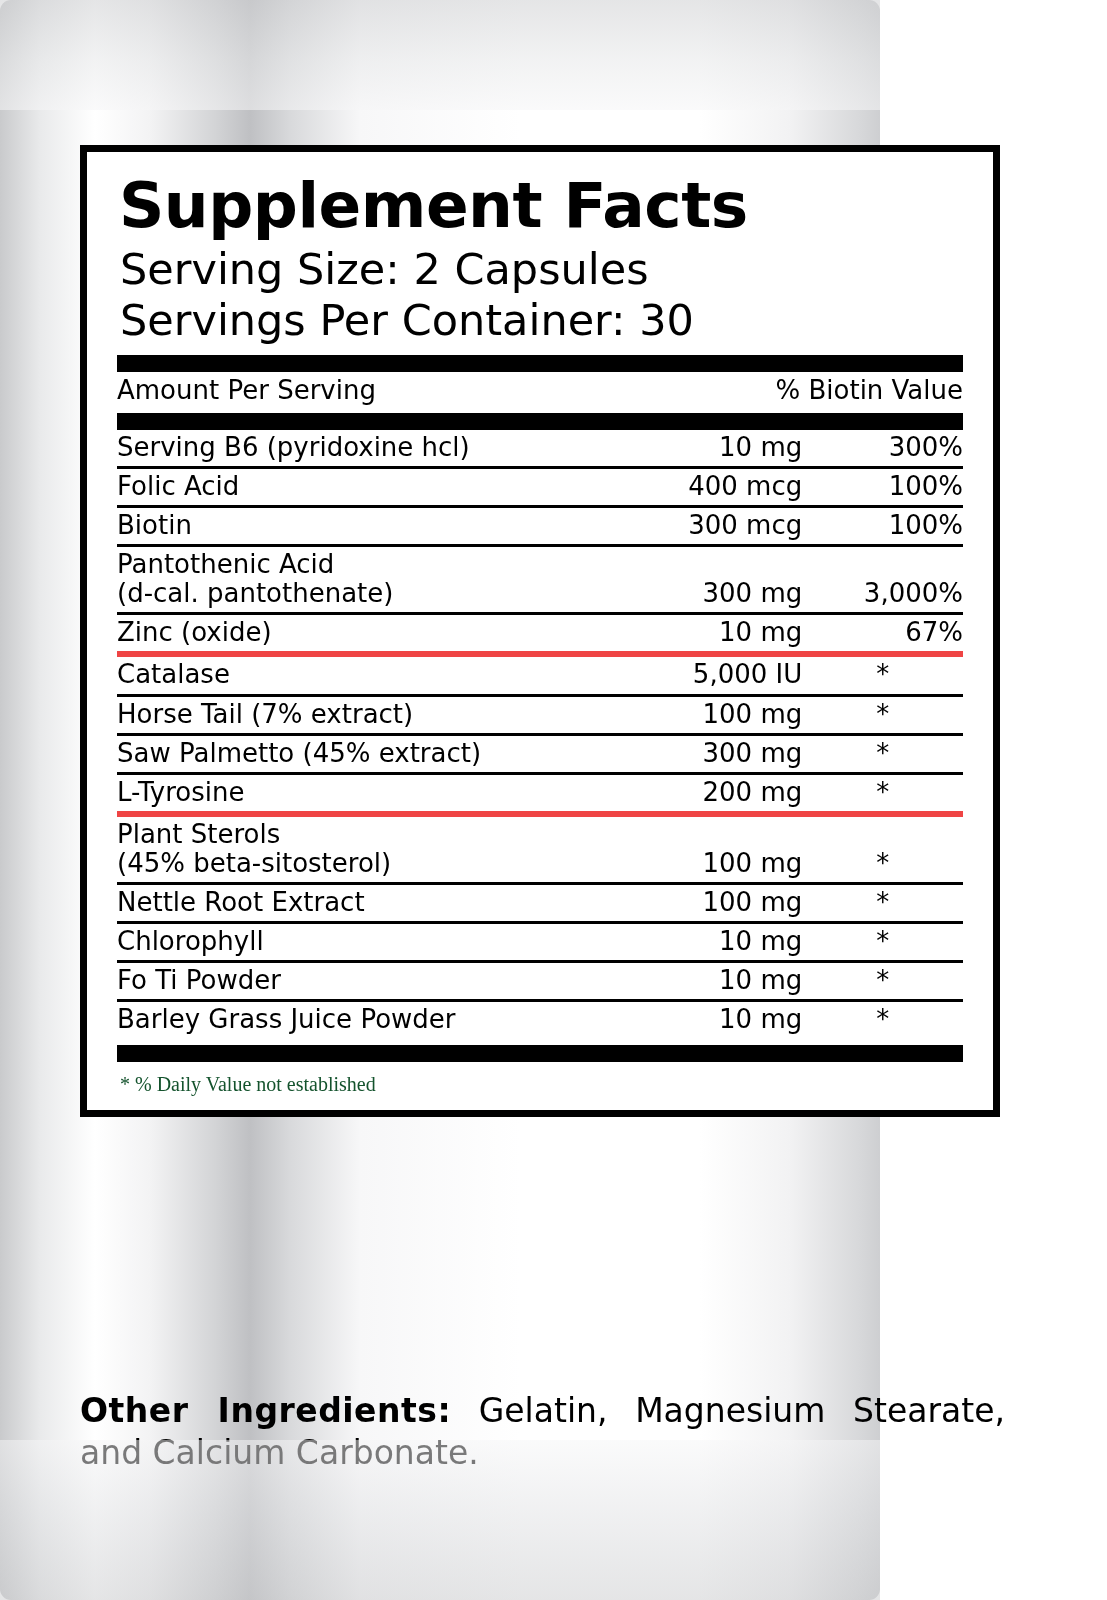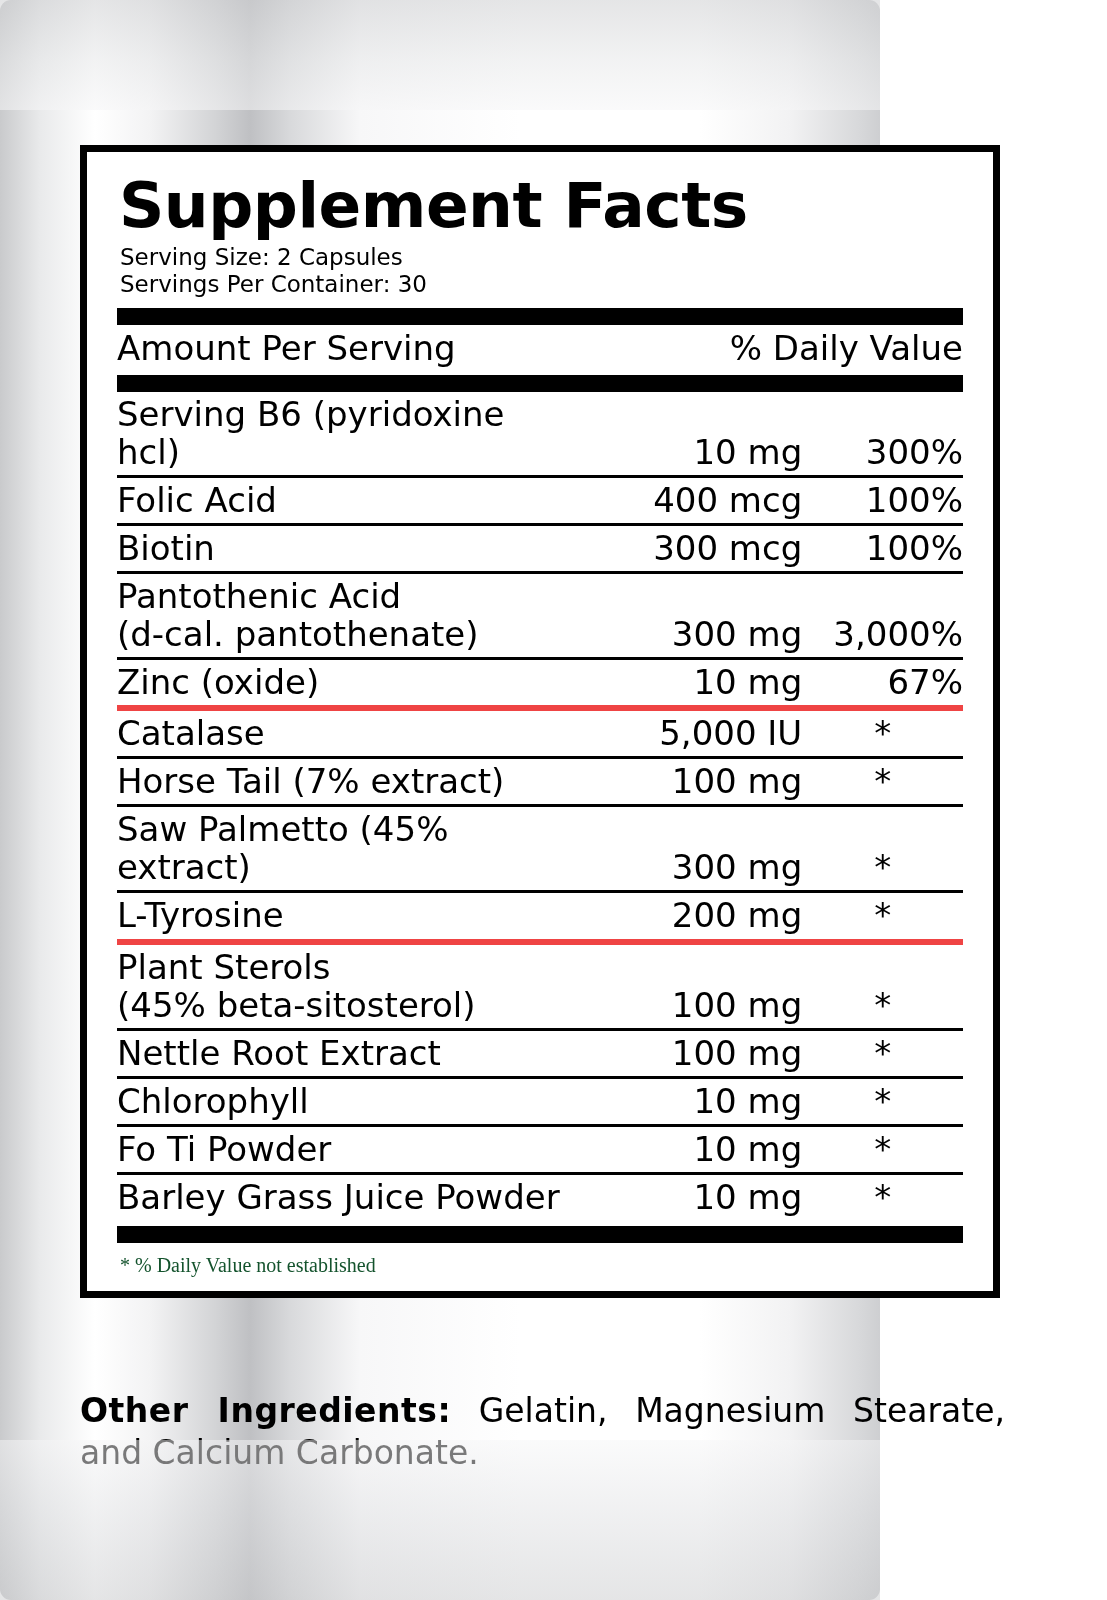--- a/index.html
+++ b/index.html
@@ -75,42 +75,42 @@
   .sf-title {
     font-size: 63px;
     line-height: 1.02;
     font-weight: 700;
     letter-spacing: -0.5px;
     color: #000;
     margin: 6px 0 6px 2px;
   }
 
   .serving-line {
-    font-size: 23px;
+    font-size: 43px;
     line-height: 1.18;
     color: #000;
     margin-left: 3px;
   }
 
   .bar-thick {
     height: 17px;
     background: #000;
     margin-top: 9px;
   }
   .bar-thick.bottom {
     margin-top: 6px;
   }
 
   table.facts {
     width: 100%;
     border-collapse: collapse;
     table-layout: fixed;
   }
   table.facts td {
-    font-size: 34px;
+    font-size: 26px;
     color: #000;
     padding: 3px 0 4px 0;
     vertical-align: bottom;
     border-bottom: 3px solid #000;
     line-height: 1.12;
   }
   .col-name { width: 54%; text-align: left; padding-left: 3px; }
   .col-amt  { width: 27%; text-align: right; padding-right: 8px; }
   .col-dv   { width: 19%; text-align: right; padding-right: 4px; }
 
@@ -160,21 +160,21 @@
 
     <div class="serving-line">Serving Size: 2 Capsules</div>
     <div class="serving-line">Servings Per Container: 30</div>
 
     <div class="bar-thick"></div>
 
     <table class="facts">
       <tbody>
         <tr class="header-row">
           <td class="col-name">Amount Per Serving</td>
-          <td class="col-amt hdr-dv" colspan="2">% Daily Value</td>
+          <td class="col-amt hdr-dv" colspan="2">% Biotin Value</td>
         </tr>
       </tbody>
     </table>
 
     <div class="bar-thick" style="margin-top:4px"></div>
 
     <table class="facts">
       <tbody>
         <tr>
           <td class="col-name">Serving B6 (pyridoxine hcl)</td>

